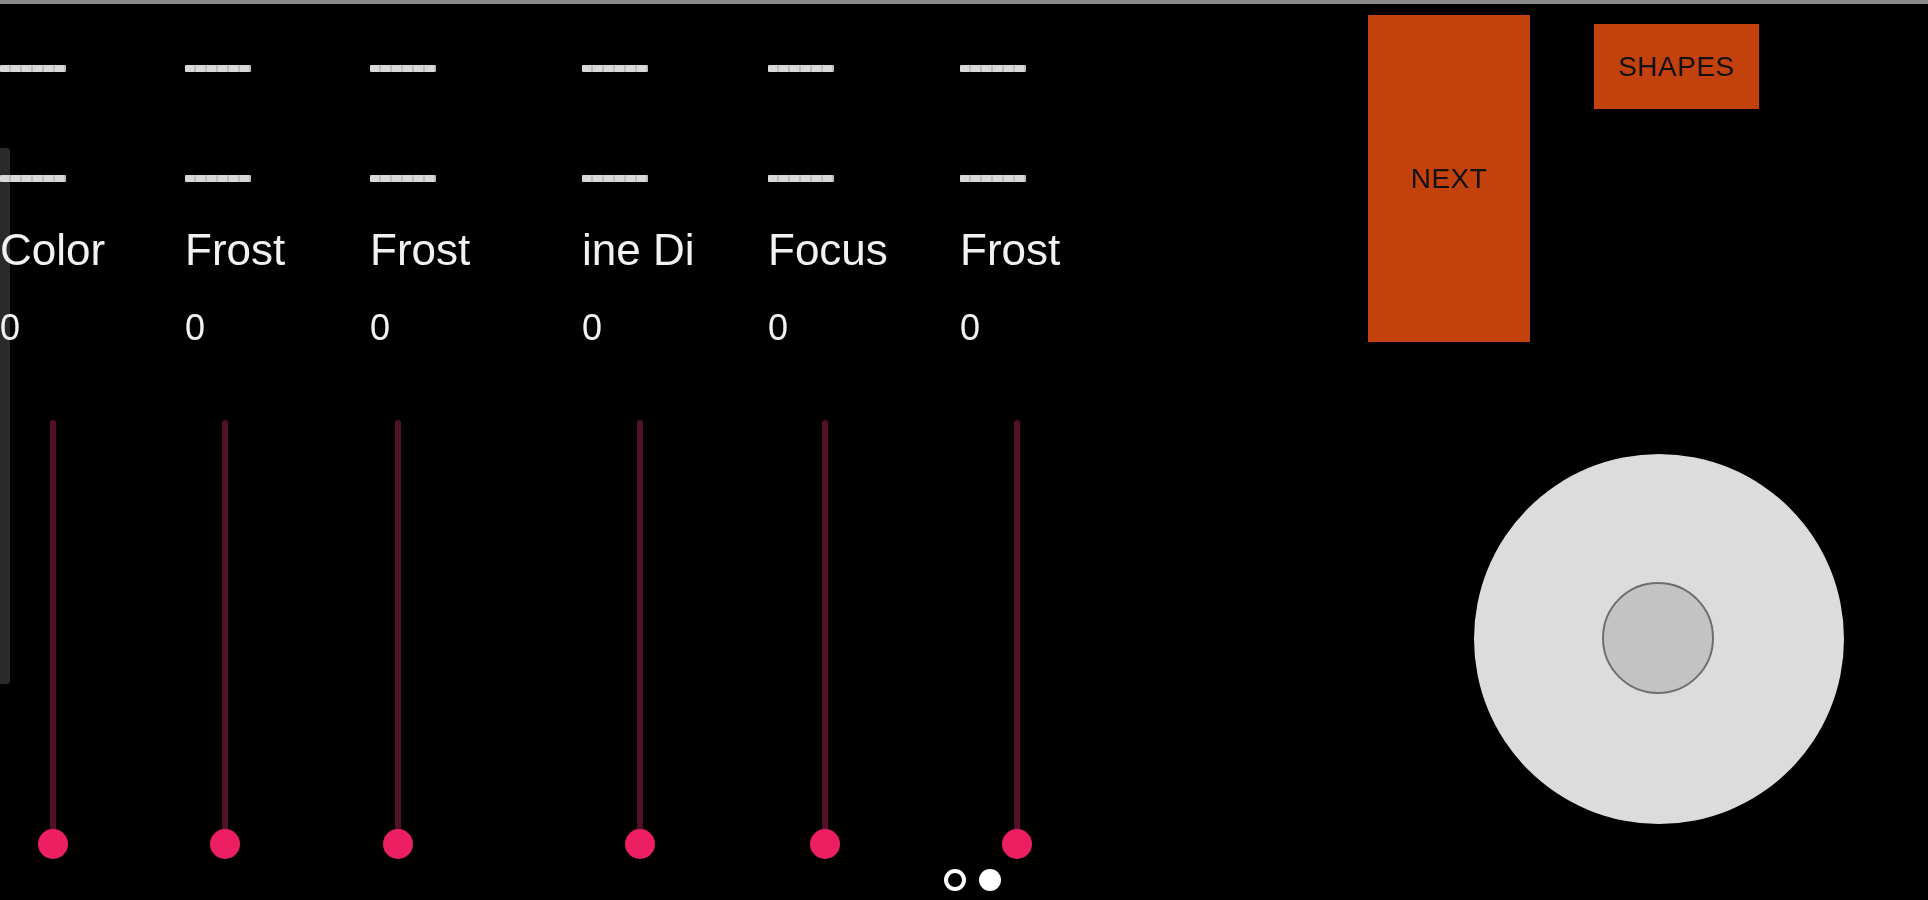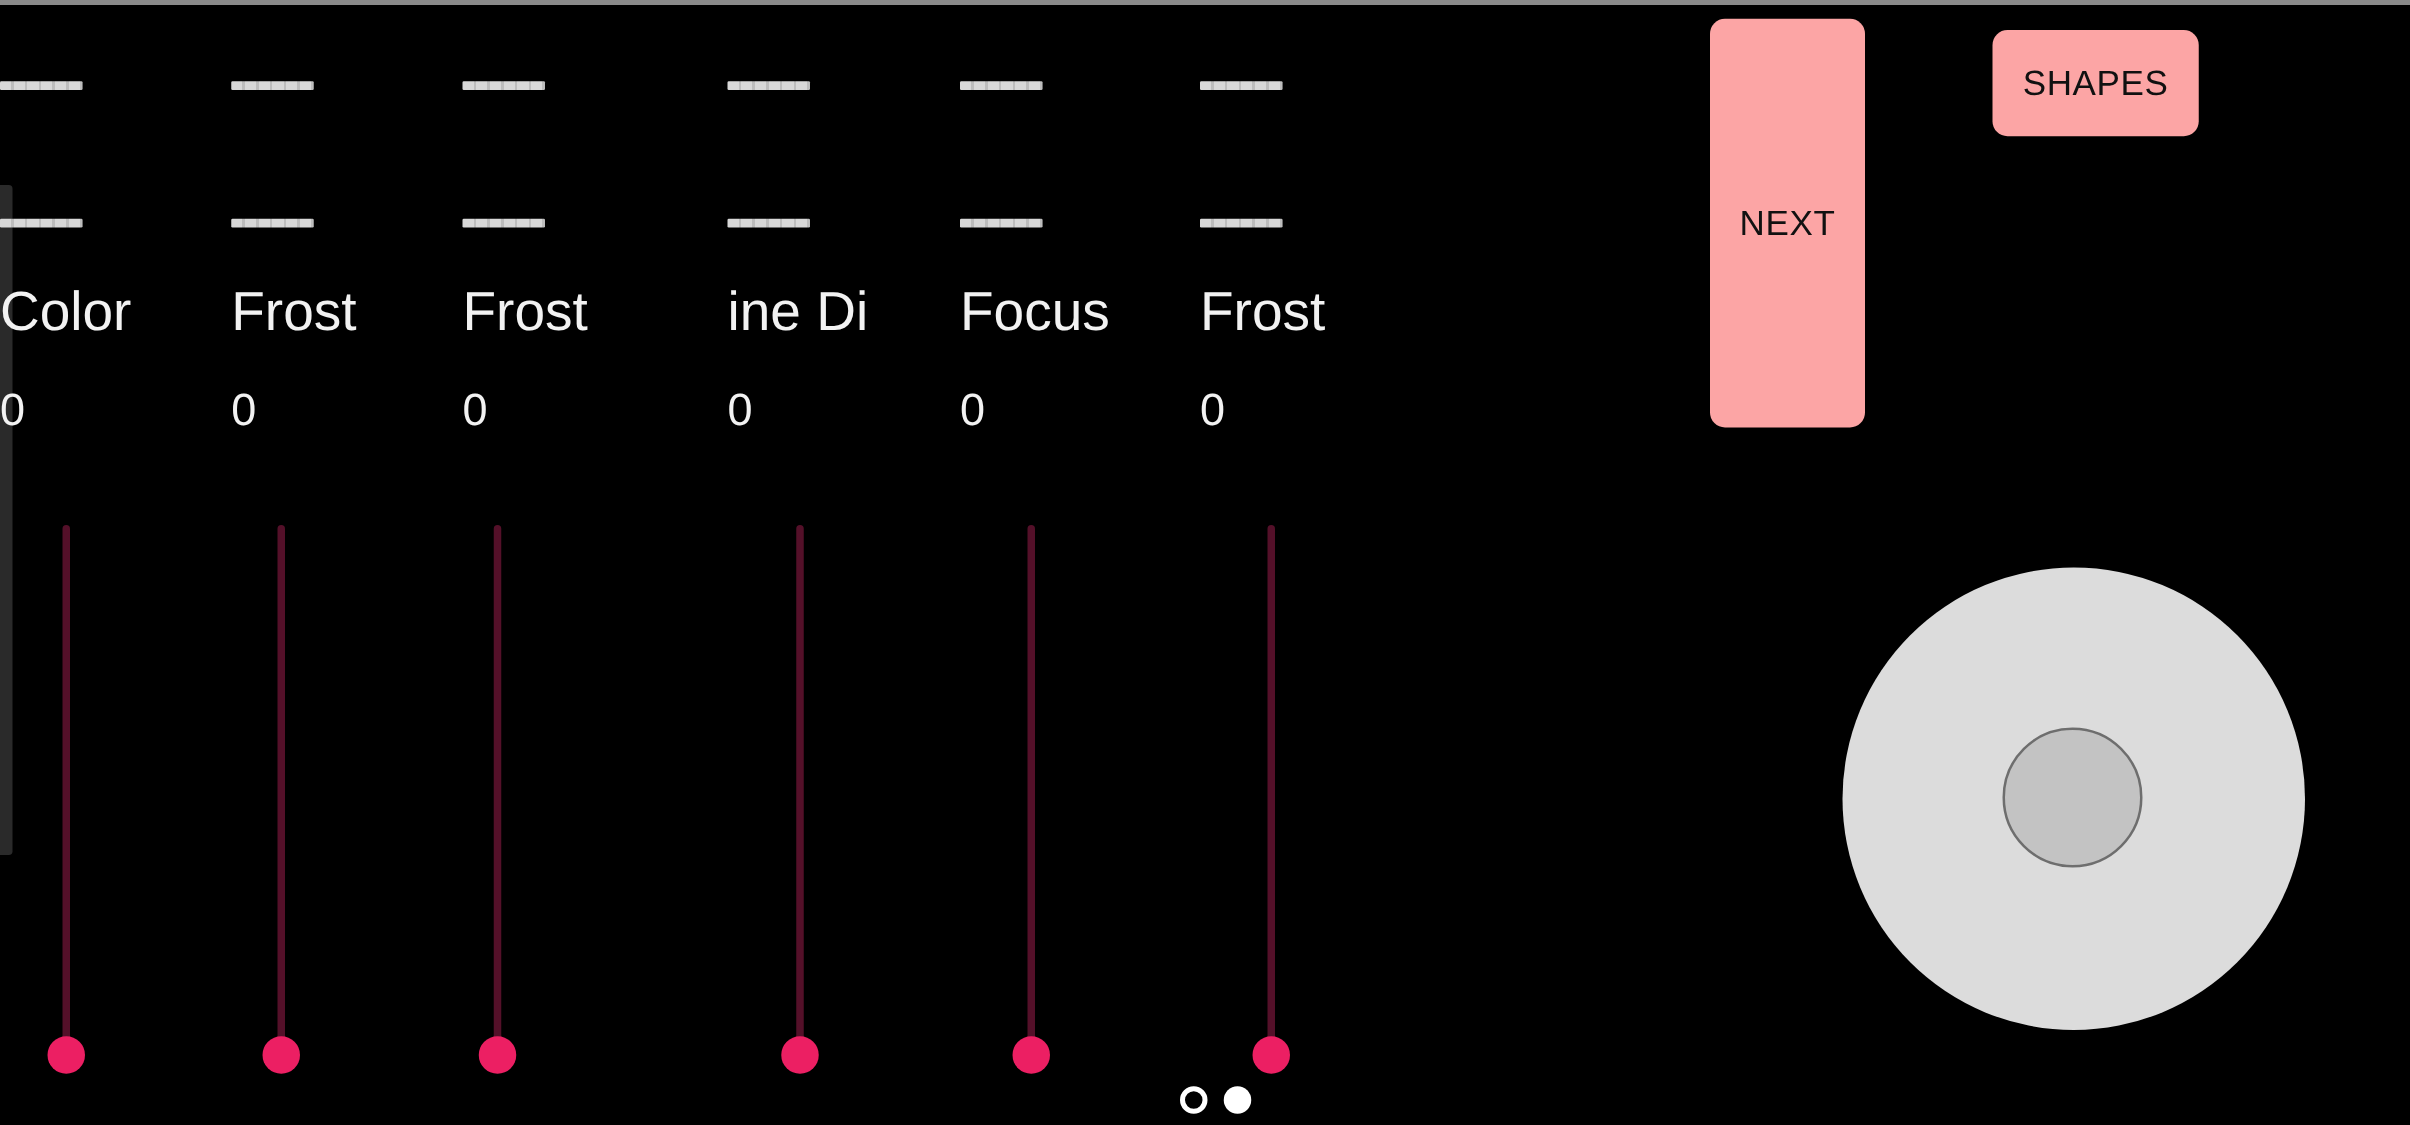--- a/index.html
+++ b/index.html
@@ -16,25 +16,25 @@
   .channel { position: absolute; top: 0; width: 180px; height: 900px; }
   .dash { position: absolute; left: 0; height: 7px; width: 66px;
           background: repeating-linear-gradient(90deg, #d8d8d8 0 9px, #bdbdbd 9px 11px); border-radius: 1px; }
   .dash.d1 { top: 65px; }
   .dash.d2 { top: 175px; }
   .ch-label { position: absolute; left: 0; top: 230px; color: #f2f2f2; font-size: 44px; line-height: 40px; white-space: nowrap; }
   .ch-value { position: absolute; left: 0; top: 308px; color: #f2f2f2; font-size: 36px; line-height: 40px; }
   .track { position: absolute; top: 420px; width: 6px; height: 420px; background: #541029; border-radius: 3px; }
   .thumb { position: absolute; top: 829px; width: 30px; height: 30px; border-radius: 50%; background: #ec1f63; }
 
-  .btn { position: absolute; background: #fca5a5; border-radius: 12px; color: #111;
+  .btn { position: absolute; background: #c2410c; border-radius: 0; color: #111;
          font-size: 28px; display: flex; align-items: center; justify-content: center;
          box-shadow: 0 1px 2px rgba(0,0,0,0.5); cursor: pointer; letter-spacing: 0.5px; }
   .btn-prev { left: 1146px; top: 15px; width: 148px; height: 327px; }
-  .btn-next { left: 1368px; top: 15px; width: 124px; height: 327px; }
+  .btn-next { left: 1368px; top: 15px; width: 162px; height: 327px; }
   .btn-shapes { left: 1594px; top: 24px; width: 165px; height: 85px; font-size: 28px; }
 
   .joystick-outer { position: absolute; left: 1474px; top: 454px; width: 370px; height: 370px; border-radius: 50%; background: #dcdcdc; }
   .joystick-inner { position: absolute; left: 1602px; top: 582px; width: 112px; height: 112px; border-radius: 50%;
                     background: #c3c3c3; border: 2px solid #6e6e6e; box-sizing: border-box; }
 
   .page-dots { position: absolute; left: 944px; top: 869px; height: 24px; display: flex; gap: 13px; }
   .dot { width: 22px; height: 22px; border-radius: 50%; box-sizing: border-box; }
   .dot.hollow { border: 4px solid #fff; background: transparent; }
   .dot.filled { background: #fff; }

